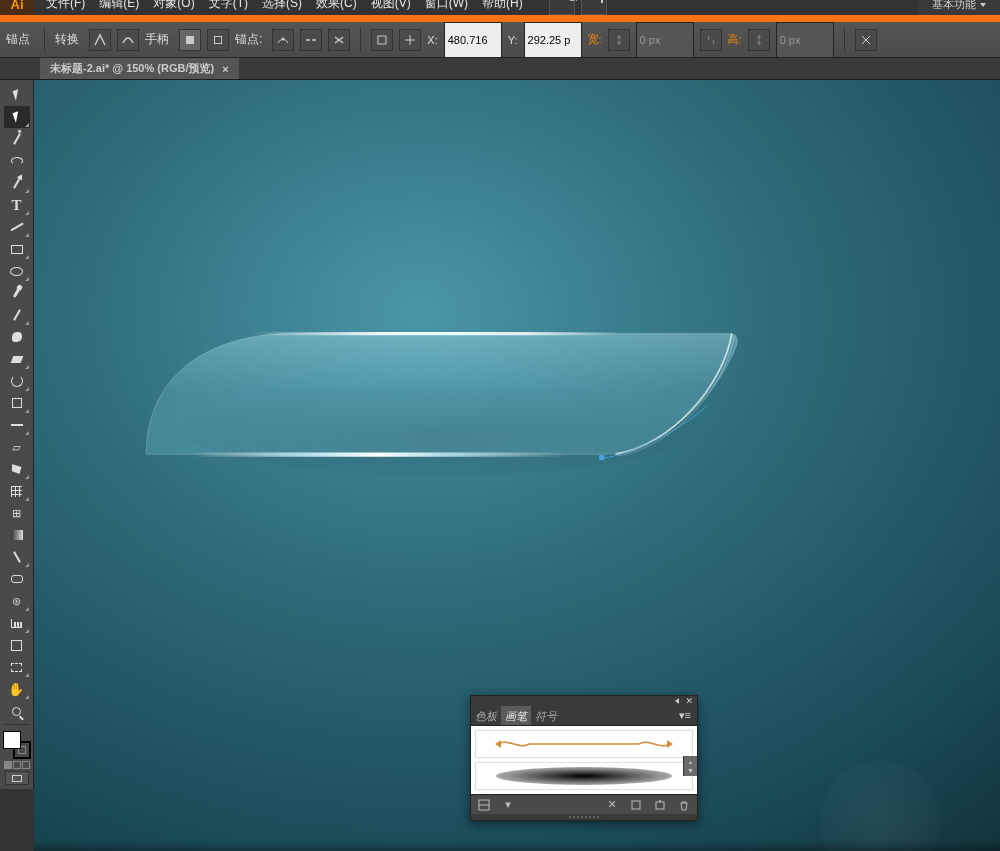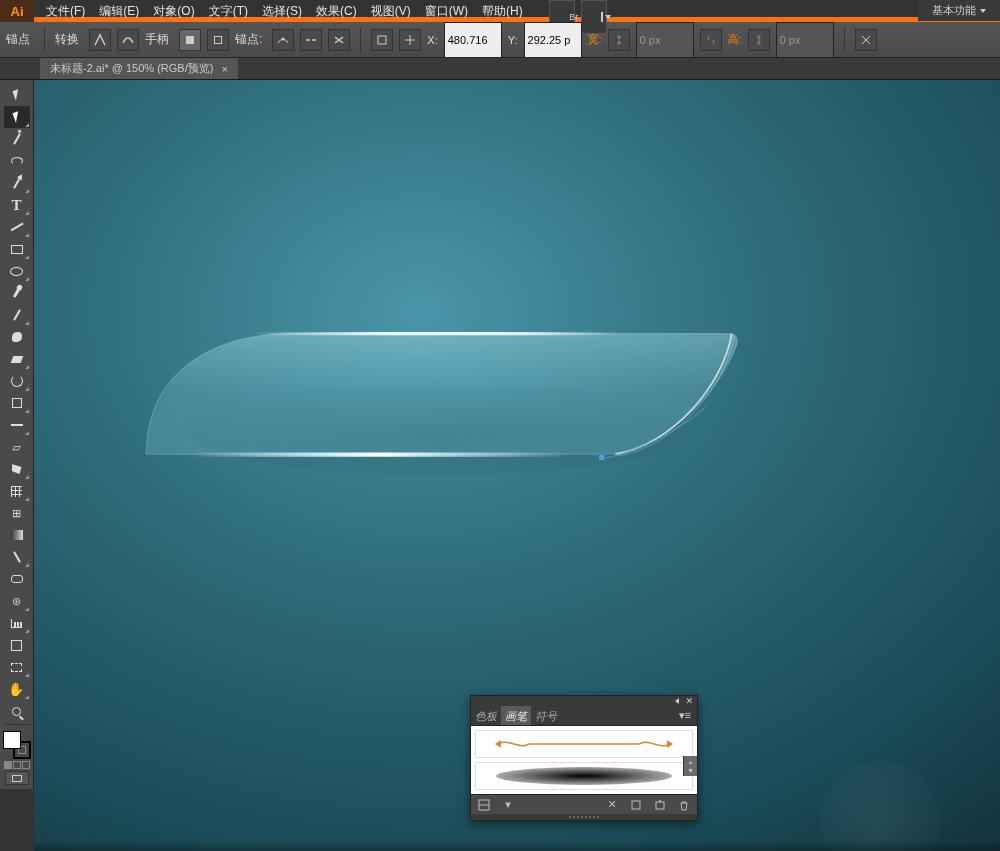--- a/index.html
+++ b/index.html
@@ -1,19 +1,19 @@
 <!DOCTYPE html>
 <html><head>
 <meta charset="utf-8">
 <style>
 * { margin: 0; padding: 0; box-sizing: border-box; font-family: "Microsoft YaHei", sans-serif; font-size: 11px; color: #ccc; }
 body { background: #333; width: 1000px; height: 851px; overflow: hidden; position: relative; }
 
 
-.menubar { height: 22px; background: #333; display: flex; align-items: flex-start; border-bottom: 5px solid #f97316; }
+.menubar { height: 22px; background: #333; display: flex; align-items: flex-end; border-bottom: 7px solid #f97316; }
 .app-logo { width: 34px; height: 22px; background: #4a2c17; display: flex; align-items: center; justify-content: center; }
 .app-logo span { color: #ff9a00; font-weight: bold; font-size: 13px; }
 .menu-items { display: flex; gap: 2px; margin-left: 6px; }
 .menu-item { padding: 3px 6px; cursor: pointer; font-size: 12px; color: #e5e5e5; }
 .menu-extras { display: flex; gap: 6px; margin-left: 20px; align-items: center; }
 .menu-icon-box { width: 22px; height: 34px; border: 1px solid #555; background: #3a3a3a; display:flex; align-items:center; justify-content:center;padding-left:24px; }
 .workspace-right { margin-left: auto; padding: 3px 14px; background: #3a3a3a; font-size: 12px; display:flex; align-items:center; gap:4px;}
 .dd-arrow { width:0; height:0; border-left:3px solid transparent; border-right:3px solid transparent; border-top:4px solid #ccc; }
 
 
@@ -21,21 +21,21 @@
 .ctl-label { font-size: 12px; color: #ddd; margin-right: 4px; }
 .ctl-btn { width: 22px; height: 22px; background: #4a4a4a; border: 1px solid #333; display:flex; align-items:center; justify-content:center; cursor:pointer; }
 .ctl-btn.active { background: #666; }
 .ctl-sep { width: 1px; height: 24px; background: #333; margin: 0 4px; }
 .ctl-input { width: 58px; height: 36px; background: #eee; color: #000; border: 1px solid #222; font-size: 11px; padding: 0 3px; }
 .ctl-input.dark { background: #555; color: #999; }
 .axis-label { font-size: 11px; color: #ddd; }
 .axis-label.orange { color: #ff8c00; }
 
 
-.tabbar { height: 22px; background: #3a3a3a; display: flex; align-items: center; padding-left: 40px; border-bottom: 1px solid #1a1a1a; }
+.tabbar { height: 22px; background: #3a3a3a; display: flex; align-items: center; padding-left: 40px; border-bottom: 1px solid #1a1a1a; font-weight: bold; }
 .doc-tab { background: #555; padding: 3px 10px; display: flex; align-items: center; gap: 8px; font-size: 11px; color: #eee; }
 .tab-close { cursor: pointer; color: #ccc; }
 
 
 .toolbar { position: absolute; left: 0; top: 80px; width: 34px; background: #4a4a4a; border-right: 1px solid #222; padding: 4px 0; display: flex; flex-direction: column; align-items: center; gap: 0px; }
 .tool-btn { width: 26px; height: 22px; display:flex; align-items:center; justify-content:center; cursor:pointer; position:relative; }
 .tool-btn.selected { background: #2a2a2a; }
 .tool-corner { position:absolute; right:1px; bottom:1px; width:0; height:0; border-left:4px solid transparent; border-bottom:4px solid #999; }
 .tool-divider { width: 26px; height: 1px; background: #333; margin: 2px 0; }
 .color-chips { width: 28px; height: 28px; position:relative; margin-top: 4px; }

